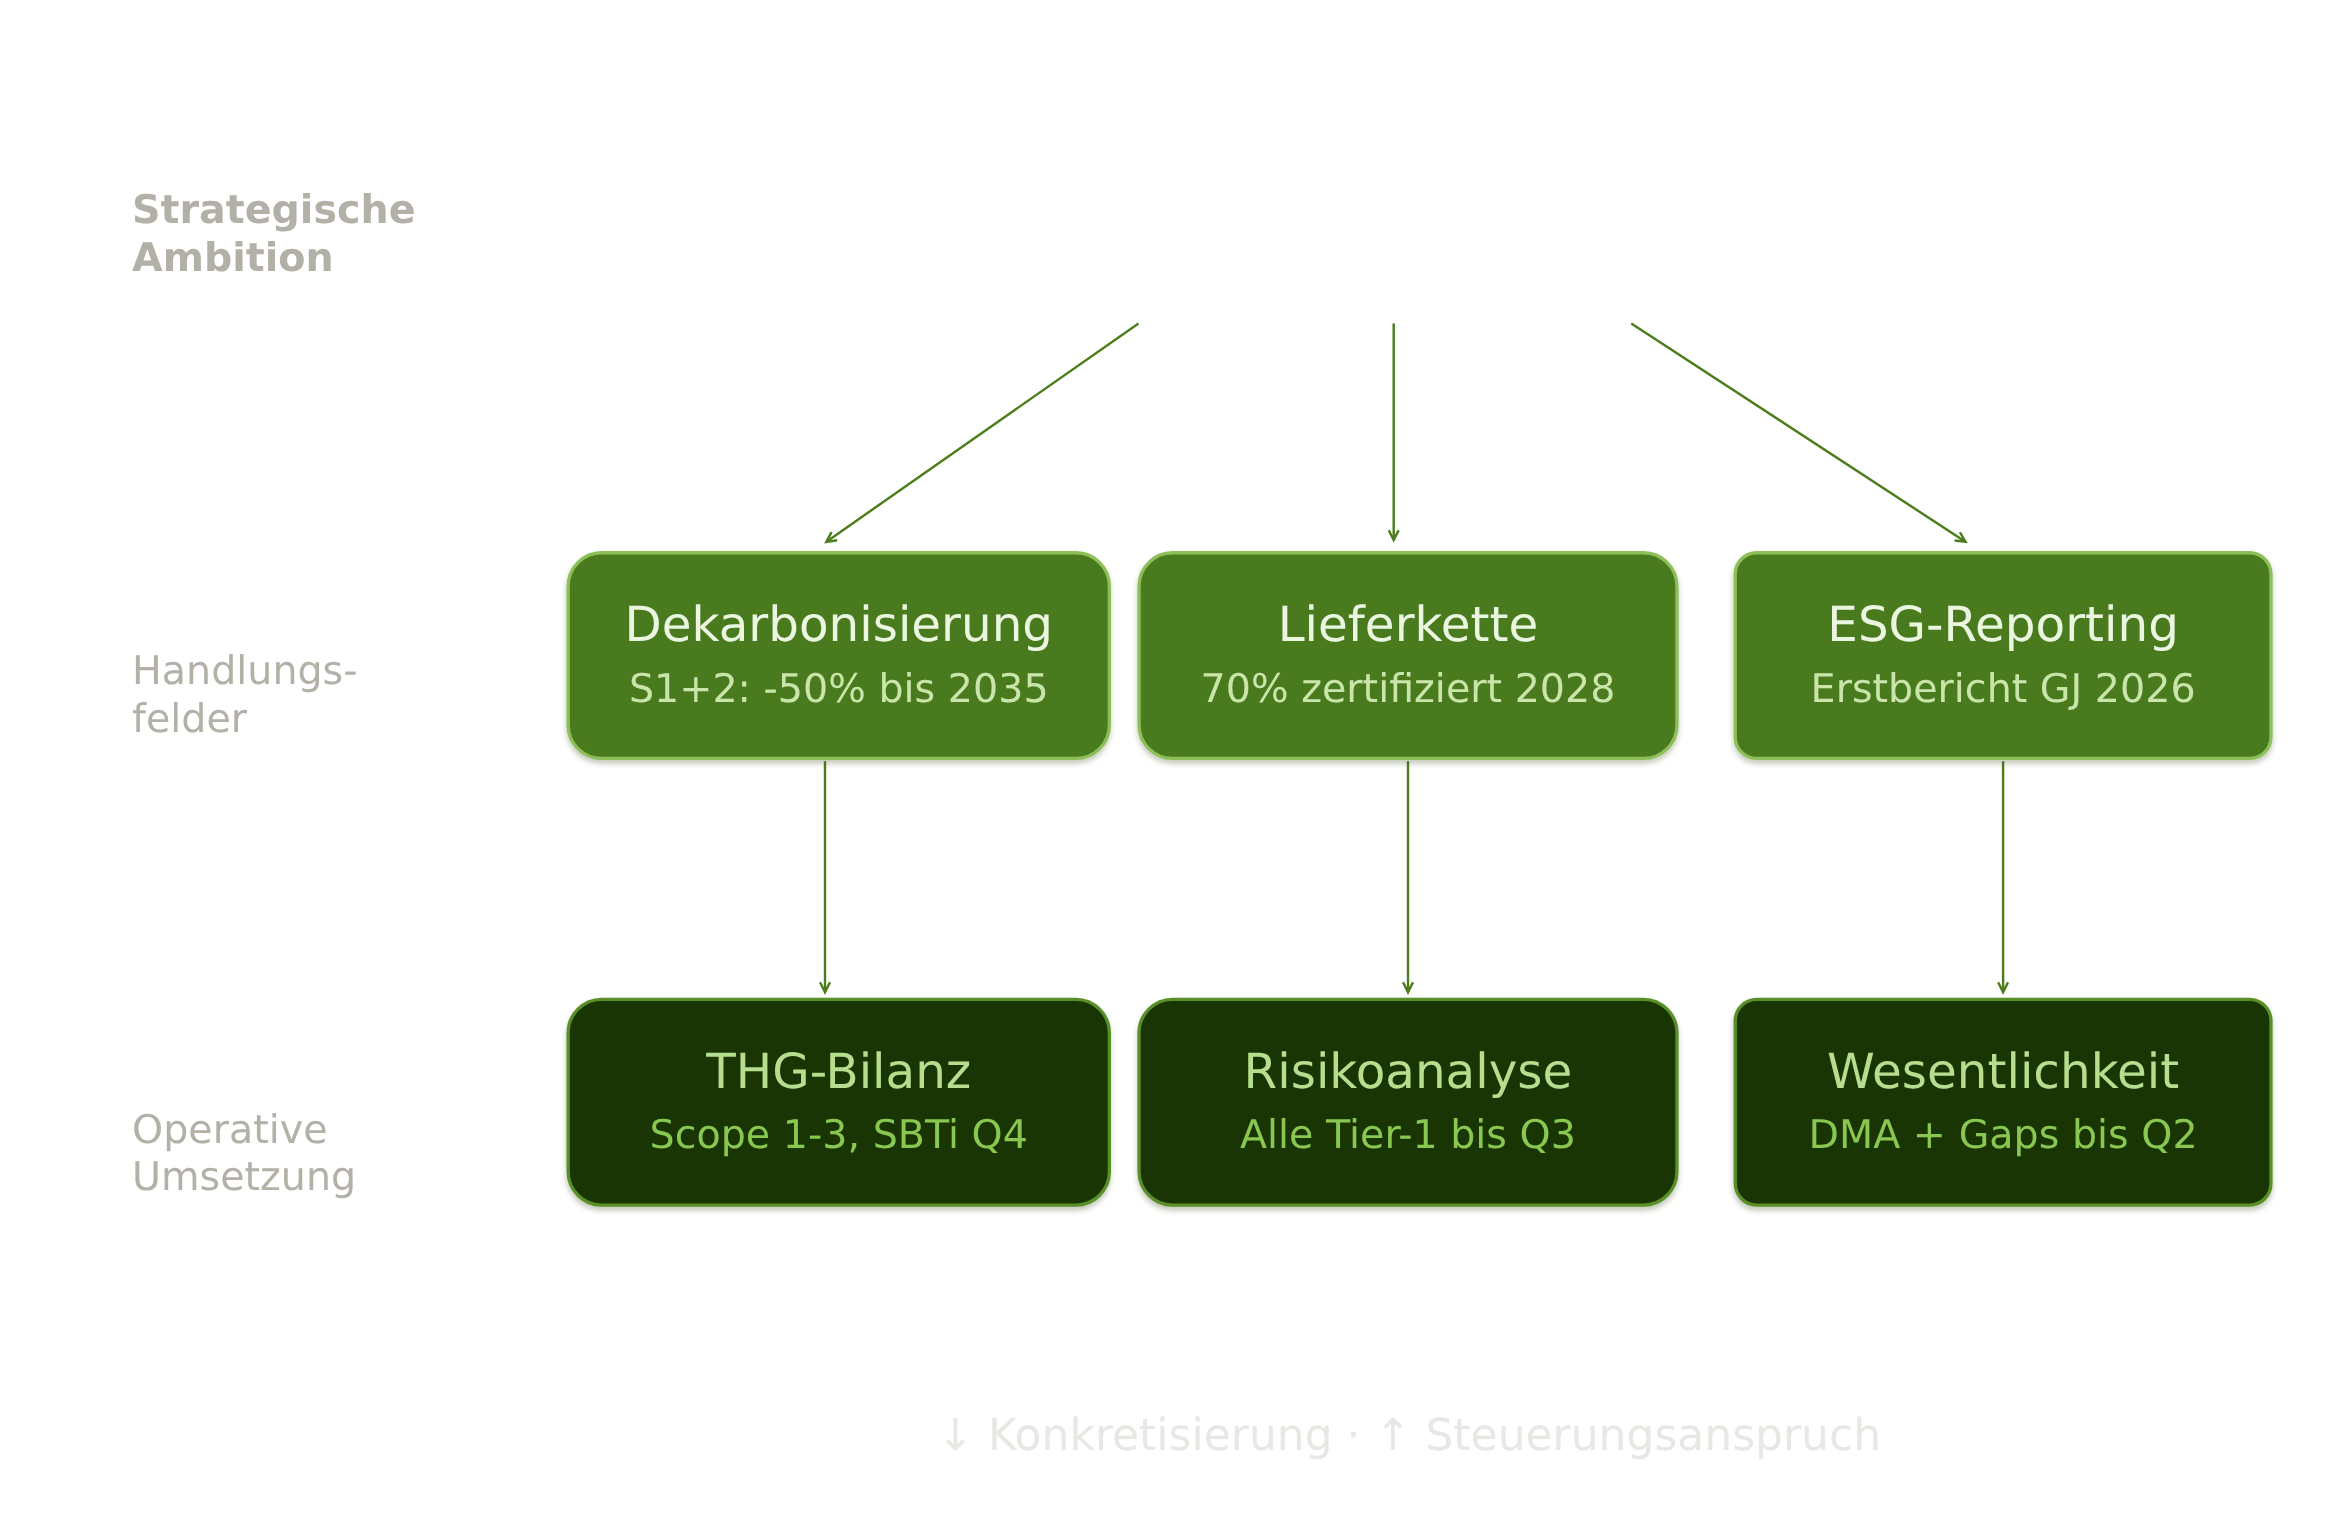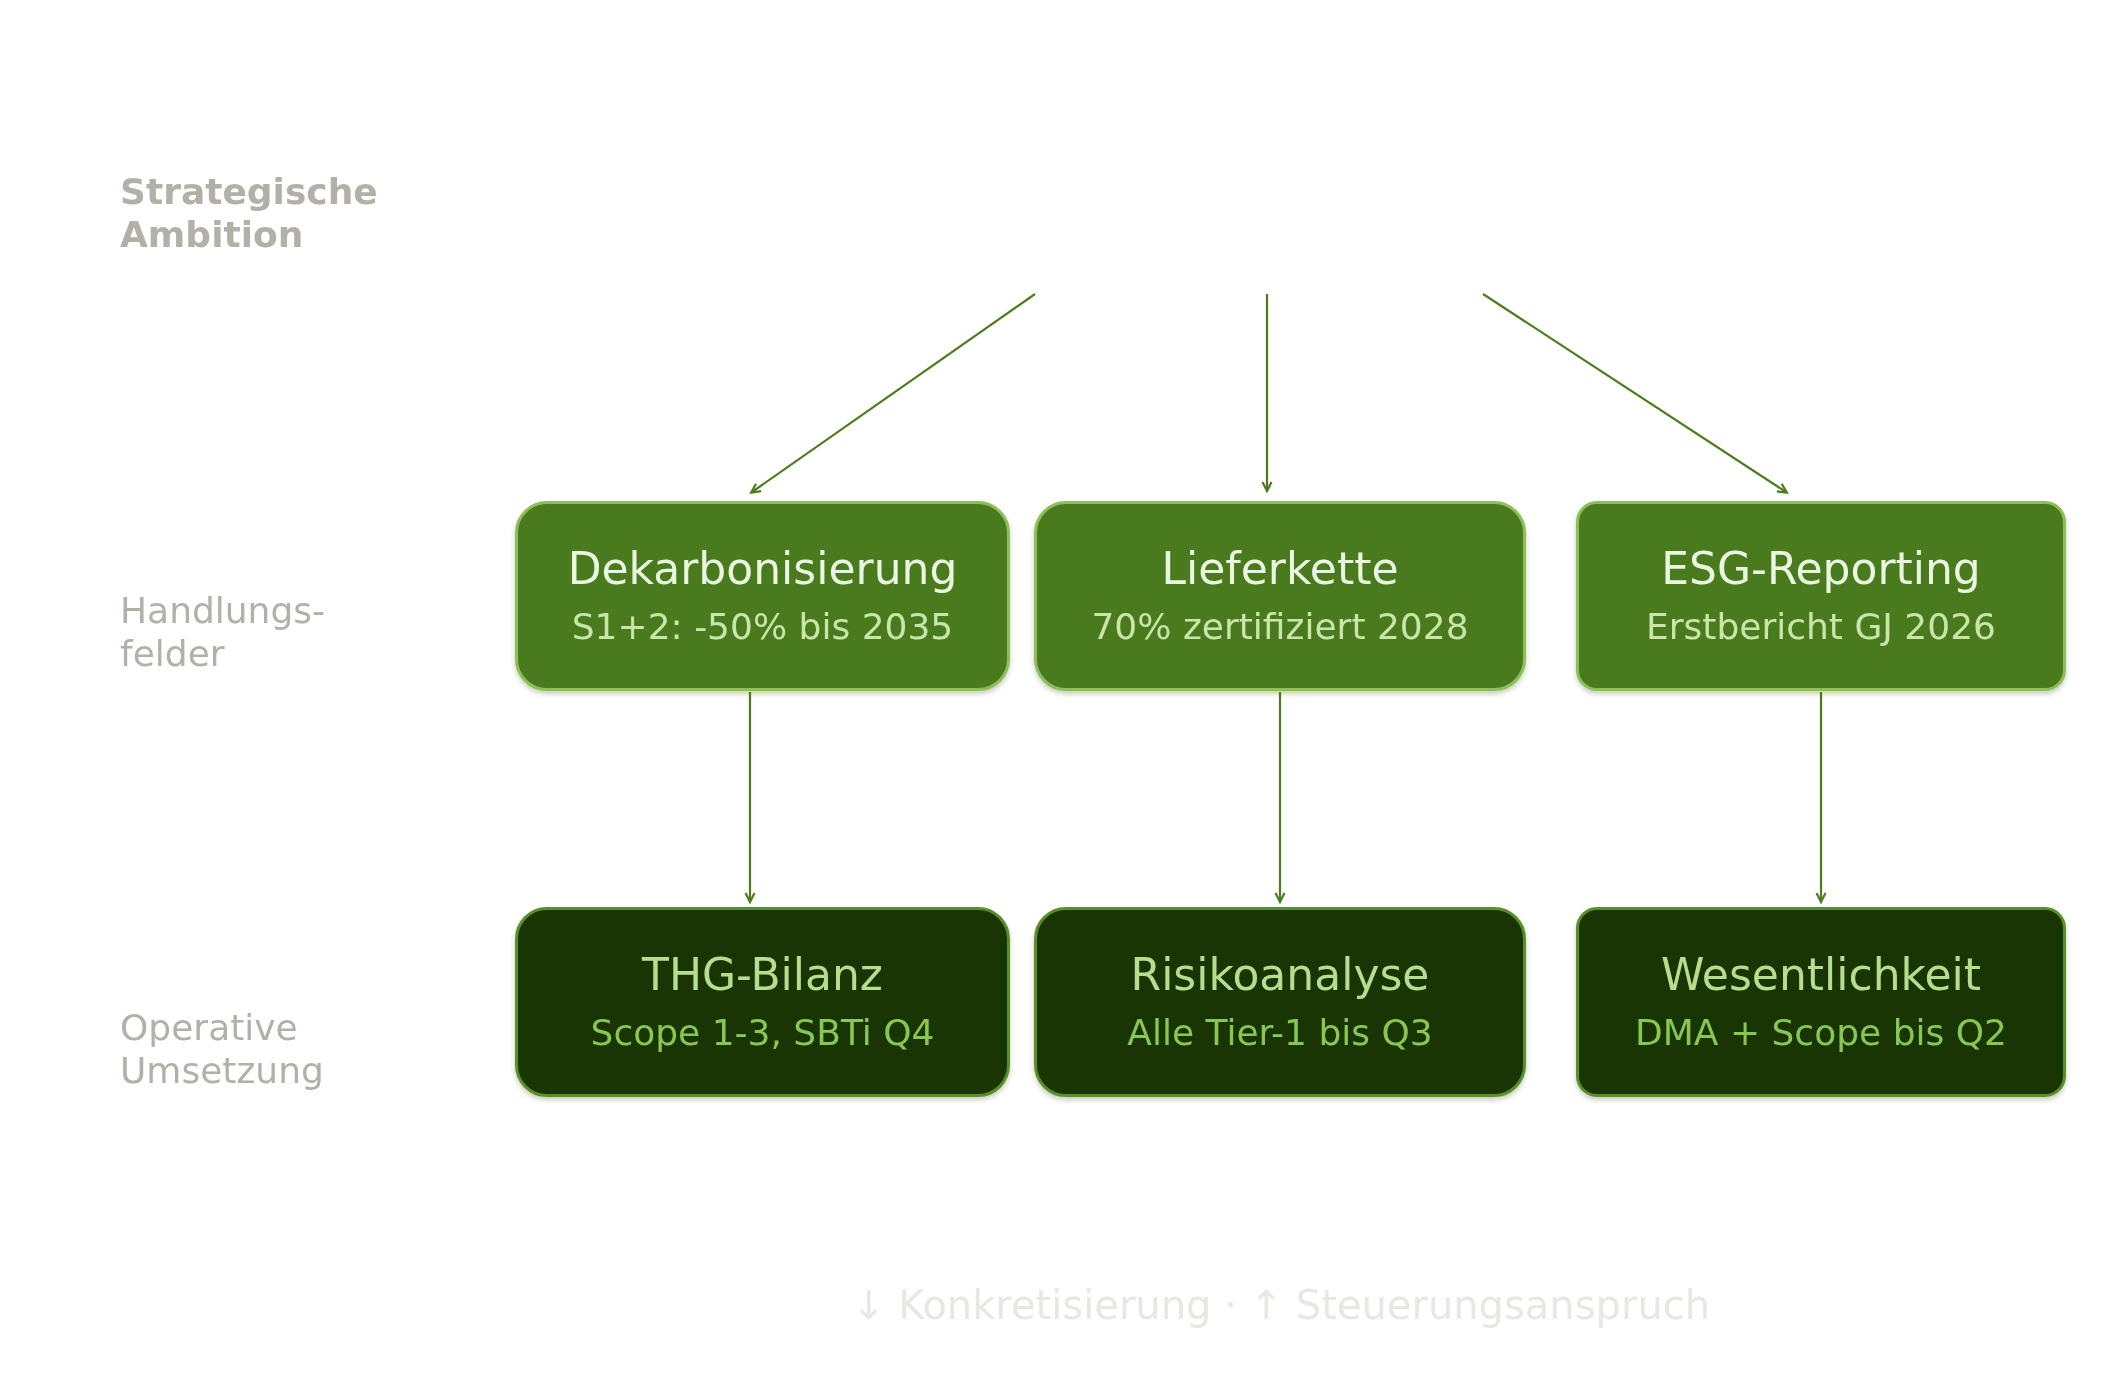--- a/index.html
+++ b/index.html
@@ -149,18 +149,18 @@
   <div class="node node-bot row-bot col-1">
     <div class="t">THG-Bilanz</div>
     <div class="s">Scope 1-3, SBTi Q4</div>
   </div>
   <div class="node node-bot row-bot col-2">
     <div class="t">Risikoanalyse</div>
     <div class="s">Alle Tier-1 bis Q3</div>
   </div>
   <div class="node node-bot row-bot col-3">
     <div class="t">Wesentlichkeit</div>
-    <div class="s">DMA + Scope bis Q2</div>
+    <div class="s">DMA + Gaps bis Q2</div>
   </div>
 
   <div class="footer-caption">↓ Konkretisierung · ↑ Steuerungsanspruch</div>
 
 </div>
 
 </body></html>

